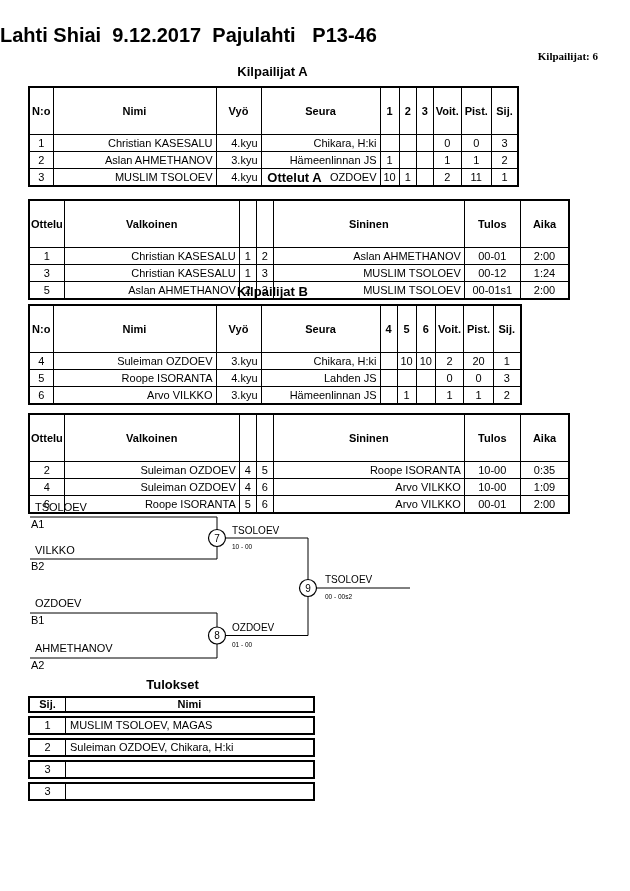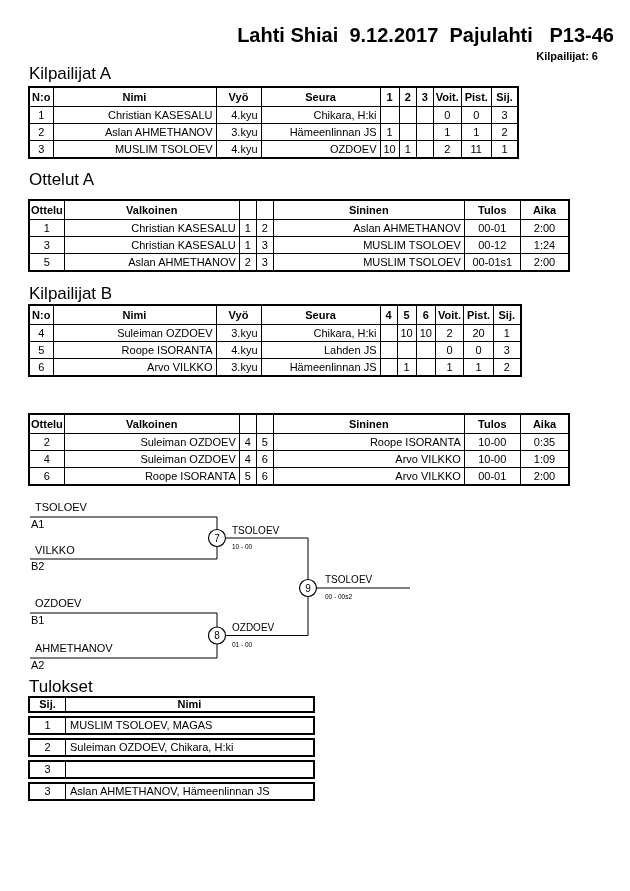--- a/index.html
+++ b/index.html
@@ -5,50 +5,50 @@
   * { margin:0; padding:0; box-sizing:content-box; }
   html,body { background:#fff; }
   body {
     position:relative;
     width:630px; height:891px;
     font-family:"Liberation Sans", sans-serif;
     color:#000;
     overflow:hidden;
   }
   .title {
-    position:absolute; top:24px; left:14px; width:600px;
-    text-align:right; font-size:20px; font-weight:bold; white-space:pre;
+    position:absolute; top:24px; left:0; width:600px;
+    text-align:left; font-size:20px; font-weight:bold; white-space:pre;
   }
   .competitors {
     position:absolute; top:50px; left:0; width:598px;
-    text-align:right; font-size:11px; font-weight:bold;
+    text-align:right; font-size:11px; font-weight:bold;font-family:Liberation Serif, serif;
   }
   .sec {
-    position:absolute; font-size:17px; font-weight:normal;
-    white-space:pre;
+    position:absolute; font-size:13px; font-weight:bold;
+    text-align:center; white-space:pre;
   }
   #h-pool-a  { top:64px;  left:29px; width:487px; }
   #h-match-a { top:170px; left:29px; width:531px; }
   #h-pool-b  { top:284px; left:29px; width:487px; }
   #h-match-b { top:394px; left:29px; width:531px;margin-top:44px; }
   #h-results { top:677px; left:29px; width:287px; }
 
   table.datatable {
     position:absolute;
     border-collapse:collapse; table-layout:fixed;
     border:2px solid #000; background:#fff;
   }
   .datatable th, .datatable td {
     border:1px solid #000;
     font-size:11px; line-height:1.15;
     white-space:nowrap; vertical-align:middle;
   }
   .datatable th {
     height:14px; font-weight:bold; text-align:center;
-    padding:2px 1px; overflow:visible;
+    padding:16px 1px; overflow:visible;
   }
   .datatable td { height:16px; padding:0 3px; overflow:hidden; }
   .ac { text-align:center; }
   .al { text-align:right; }
 
   #t-pool-a  { top:86px;  left:28px; }
   #t-match-a { top:199px; left:28px; }
   #t-pool-b  { top:304px; left:28px; }
   #t-match-b { top:413px; left:28px; }
 
@@ -373,17 +373,16 @@
     </div>
     <div class="res-box">
       <div class="res-place">2</div>
       <div class="res-name">Suleiman OZDOEV, Chikara, H:ki</div>
     </div>
     <div class="res-box">
       <div class="res-place">3</div>
     </div>
     <div class="res-box">
       <div class="res-place">3</div>
-      <div class="res-name">Aslan AHMETHANOV, Hämeenlinnan JS</div>
     </div>
   </div>
 
 </div>
 
 </body></html>

